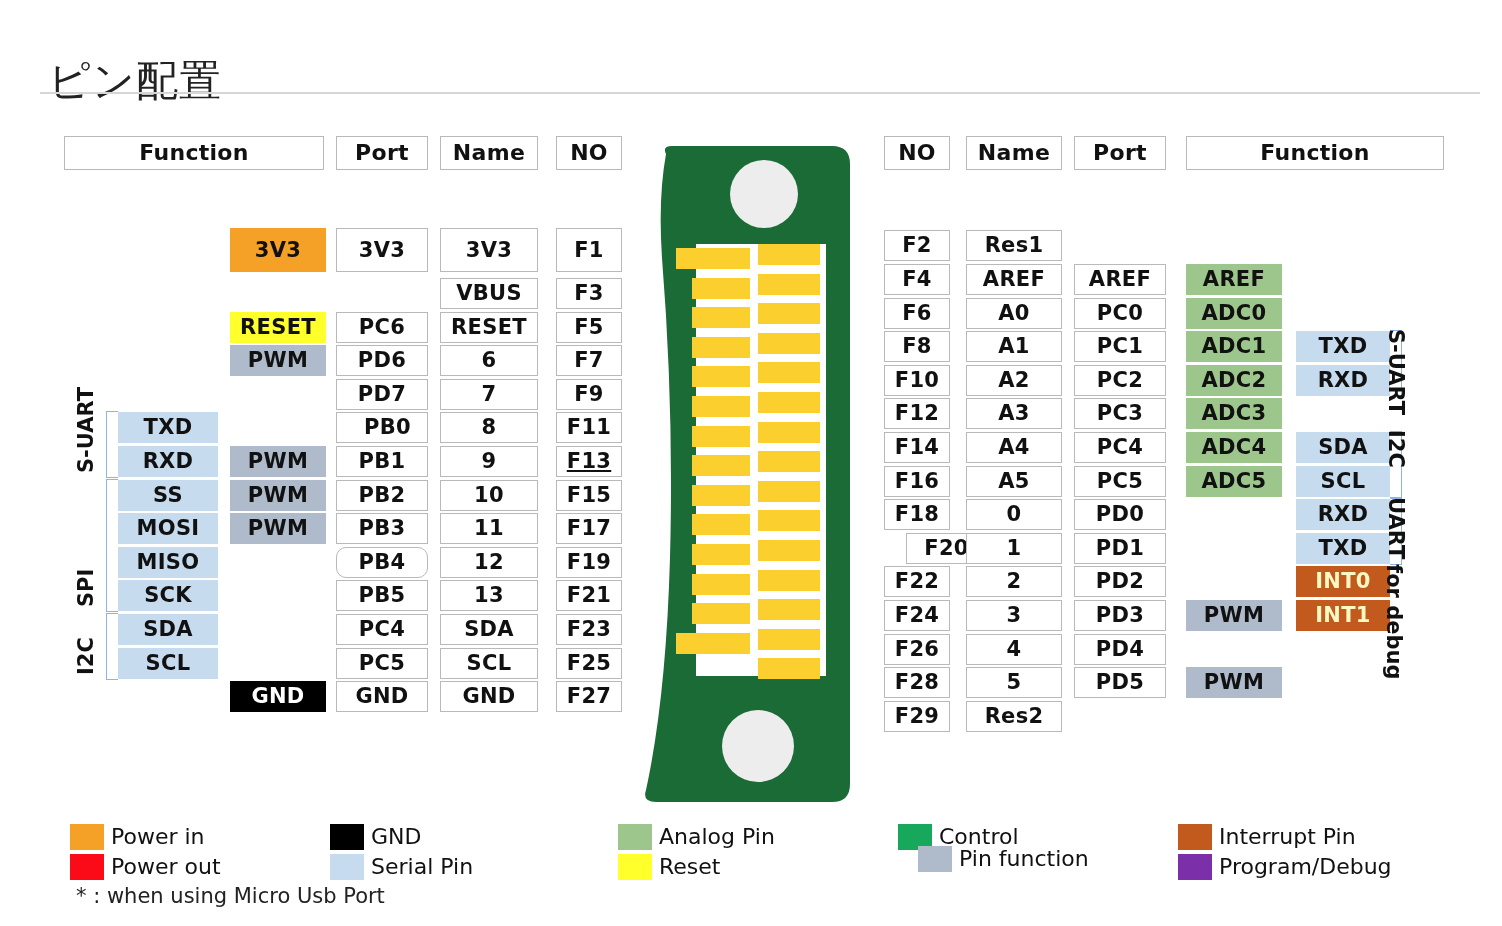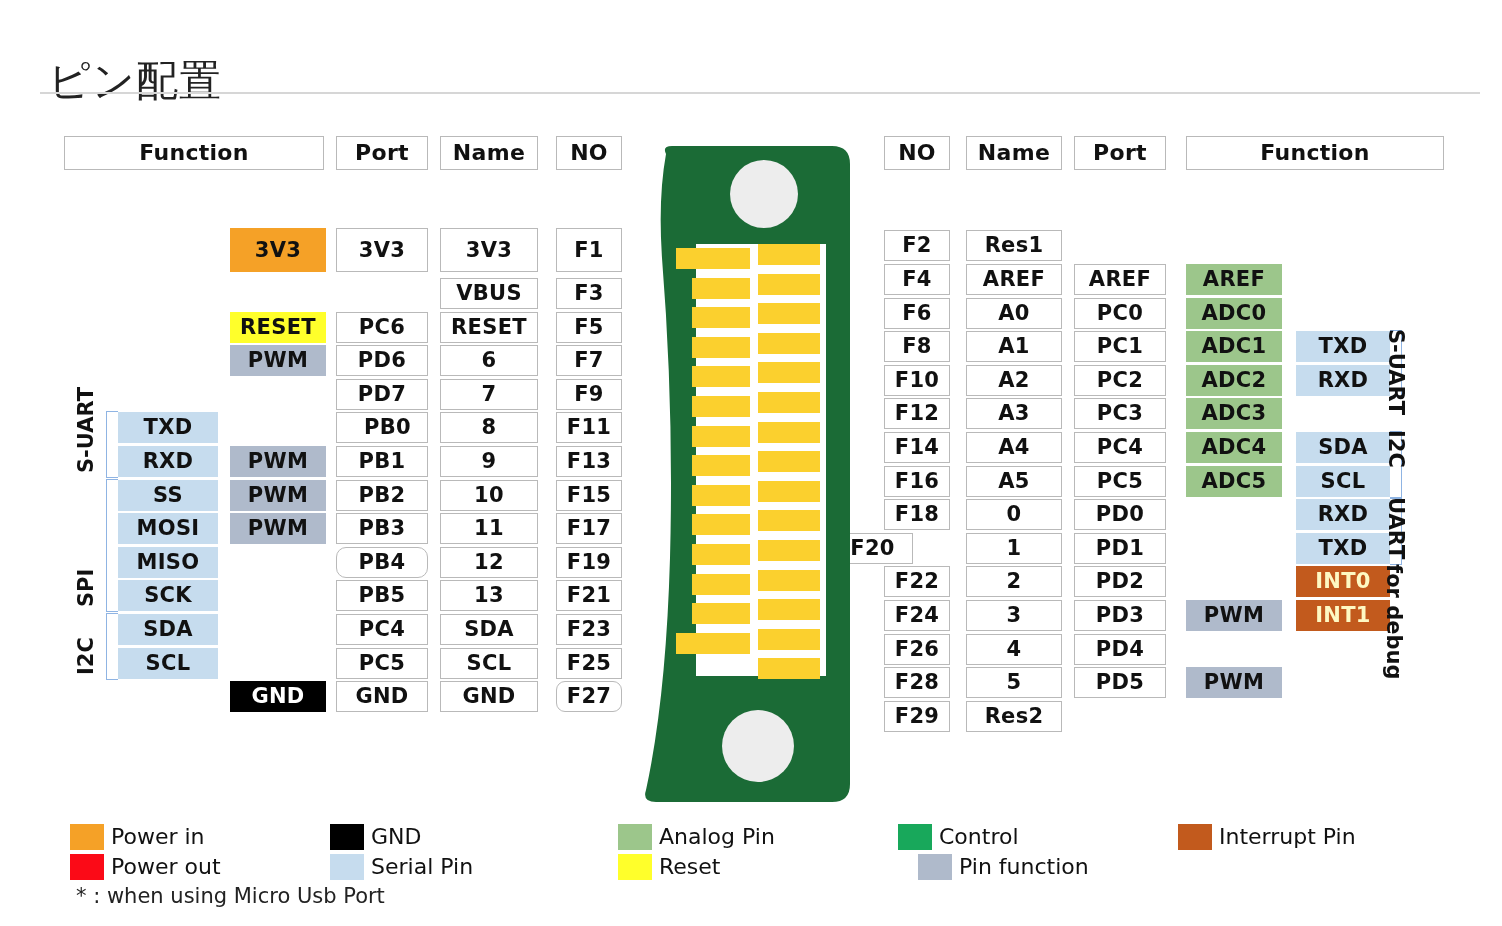--- a/index.html
+++ b/index.html
@@ -109,21 +109,21 @@
     <div class="cell box" style="left: 336px; top: 378.8px; width: 92px; height: 31px;">PD7</div>
     <div class="cell box" style="left: 440px; top: 378.8px; width: 98px; height: 31px;">7</div>
     <div class="cell box" style="left: 556px; top: 378.8px; width: 66px; height: 31px;">F9</div>
     <div class="cell box" style="left: 336px; top: 412.4px; width: 92px; height: 31px; padding-left: 11px;">PB0</div>
     <div class="cell box" style="left: 440px; top: 412.4px; width: 98px; height: 31px;">8</div>
     <div class="cell box" style="left: 556px; top: 412.4px; width: 66px; height: 31px;">F11</div>
     <div class="cell fill c-serial" style="left: 118px; top: 412.4px; width: 100px; height: 31px;">TXD</div>
     <div class="cell fill c-pinfunc" style="left: 230px; top: 446px; width: 96px; height: 31px;">PWM</div>
     <div class="cell box" style="left: 336px; top: 446px; width: 92px; height: 31px;">PB1</div>
     <div class="cell box" style="left: 440px; top: 446px; width: 98px; height: 31px;">9</div>
-    <div class="cell box" style="left: 556px; top: 446px; width: 66px; height: 31px;">F13</div>
+    <div class="cell box" style="left: 556px; top: 446px; width: 66px; height: 31px; text-decoration: underline;">F13</div>
     <div class="cell fill c-serial" style="left: 118px; top: 446px; width: 100px; height: 31px;">RXD</div>
     <div class="cell fill c-pinfunc" style="left: 230px; top: 479.6px; width: 96px; height: 31px;">PWM</div>
     <div class="cell box" style="left: 336px; top: 479.6px; width: 92px; height: 31px;">PB2</div>
     <div class="cell box" style="left: 440px; top: 479.6px; width: 98px; height: 31px;">10</div>
     <div class="cell box" style="left: 556px; top: 479.6px; width: 66px; height: 31px;">F15</div>
     <div class="cell fill c-serial" style="left: 118px; top: 479.6px; width: 100px; height: 31px;">SS</div>
     <div class="cell fill c-pinfunc" style="left: 230px; top: 513.2px; width: 96px; height: 31px;">PWM</div>
     <div class="cell box" style="left: 336px; top: 513.2px; width: 92px; height: 31px;">PB3</div>
     <div class="cell box" style="left: 440px; top: 513.2px; width: 98px; height: 31px;">11</div>
     <div class="cell box" style="left: 556px; top: 513.2px; width: 66px; height: 31px;">F17</div>
@@ -140,21 +140,21 @@
     <div class="cell box" style="left: 440px; top: 614px; width: 98px; height: 31px;">SDA</div>
     <div class="cell box" style="left: 556px; top: 614px; width: 66px; height: 31px;">F23</div>
     <div class="cell fill c-serial" style="left: 118px; top: 614px; width: 100px; height: 31px;">SDA</div>
     <div class="cell box" style="left: 336px; top: 647.6px; width: 92px; height: 31px;">PC5</div>
     <div class="cell box" style="left: 440px; top: 647.6px; width: 98px; height: 31px;">SCL</div>
     <div class="cell box" style="left: 556px; top: 647.6px; width: 66px; height: 31px;">F25</div>
     <div class="cell fill c-serial" style="left: 118px; top: 647.6px; width: 100px; height: 31px;">SCL</div>
     <div class="cell fill c-gnd" style="left: 230px; top: 681.2px; width: 96px; height: 31px;">GND</div>
     <div class="cell box" style="left: 336px; top: 681.2px; width: 92px; height: 31px;">GND</div>
     <div class="cell box" style="left: 440px; top: 681.2px; width: 98px; height: 31px;">GND</div>
-    <div class="cell box" style="left: 556px; top: 681.2px; width: 66px; height: 31px; border-radius: 9px;">F27</div>
+    <div class="cell box" style="left: 556px; top: 681.2px; width: 66px; height: 31px;">F27</div>
     <div class="bracket lft" style="left: 106px; top: 411.4px; width: 12px; height: 66.6px;"></div>
     <div class="vlabel left" style="left: 76px; top: 473px;">S-UART</div>
     <div class="bracket lft" style="left: 106px; top: 478.6px; width: 12px; height: 133.8px;"></div>
     <div class="vlabel left" style="left: 76px; top: 607.4px;">SPI</div>
     <div class="bracket lft" style="left: 106px; top: 613px; width: 12px; height: 66.6px;"></div>
     <div class="vlabel left" style="left: 76px; top: 674.6px;">I2C</div>
   </div>
 <div id="right-table">
     <div class="cell hdr" style="left: 884px; top: 136px; width: 66px; height: 34px;">NO</div>
     <div class="cell hdr" style="left: 966px; top: 136px; width: 96px; height: 34px;">Name</div>
@@ -191,21 +191,21 @@
     <div class="cell fill c-serial" style="left: 1296px; top: 432px; width: 94px; height: 31px;">SDA</div>
     <div class="cell box" style="left: 884px; top: 465.6px; width: 66px; height: 31px;">F16</div>
     <div class="cell box" style="left: 966px; top: 465.6px; width: 96px; height: 31px;">A5</div>
     <div class="cell box" style="left: 1074px; top: 465.6px; width: 92px; height: 31px;">PC5</div>
     <div class="cell fill c-analog" style="left: 1186px; top: 465.6px; width: 96px; height: 31px;">ADC5</div>
     <div class="cell fill c-serial" style="left: 1296px; top: 465.6px; width: 94px; height: 31px;">SCL</div>
     <div class="cell box" style="left: 884px; top: 499.2px; width: 66px; height: 31px;">F18</div>
     <div class="cell box" style="left: 966px; top: 499.2px; width: 96px; height: 31px;">0</div>
     <div class="cell box" style="left: 1074px; top: 499.2px; width: 92px; height: 31px;">PD0</div>
     <div class="cell fill c-serial" style="left: 1296px; top: 499.2px; width: 94px; height: 31px;">RXD</div>
-    <div class="cell box" style="left: 832px; top: 532.8px; width: 81px; height: 31px;">F20</div>
+    <div class="cell box" style="left: 906px; top: 532.8px; width: 81px; height: 31px;">F20</div>
     <div class="cell box" style="left: 966px; top: 532.8px; width: 96px; height: 31px;">1</div>
     <div class="cell box" style="left: 1074px; top: 532.8px; width: 92px; height: 31px;">PD1</div>
     <div class="cell fill c-serial" style="left: 1296px; top: 532.8px; width: 94px; height: 31px;">TXD</div>
     <div class="cell box" style="left: 884px; top: 566.4px; width: 66px; height: 31px;">F22</div>
     <div class="cell box" style="left: 966px; top: 566.4px; width: 96px; height: 31px;">2</div>
     <div class="cell box" style="left: 1074px; top: 566.4px; width: 92px; height: 31px;">PD2</div>
     <div class="cell fill c-interrupt" style="left: 1296px; top: 566.4px; width: 94px; height: 31px;">INT0</div>
     <div class="cell box" style="left: 884px; top: 600px; width: 66px; height: 31px;">F24</div>
     <div class="cell box" style="left: 966px; top: 600px; width: 96px; height: 31px;">3</div>
     <div class="cell box" style="left: 1074px; top: 600px; width: 92px; height: 31px;">PD3</div>
@@ -295,22 +295,26 @@
       <div class="lg-text">Analog Pin</div>
     </div>
     <div class="lg-item" style="left: 548px; top: 30px;">
       <div class="lg-swatch sw-reset"></div>
       <div class="lg-text">Reset</div>
     </div>
     <div class="lg-item" style="left: 828px; top: 0px;">
       <div class="lg-swatch sw-control"></div>
       <div class="lg-text">Control</div>
     </div>
-    <div class="lg-item" style="left: 828px; top: 30px; padding-left: 20px;">
+    <div class="lg-item" style="left: 828px; top: 22px; padding-left: 20px;">
       <div class="lg-swatch sw-pinfunc"></div>
       <div class="lg-text">Pin function</div>
     </div>
     <div class="lg-item" style="left: 1108px; top: 0px;">
       <div class="lg-swatch sw-interrupt"></div>
       <div class="lg-text">Interrupt Pin</div>
     </div>
+    <div class="lg-item" style="left: 1108px; top: 30px;">
+      <div class="lg-swatch sw-progdebug"></div>
+      <div class="lg-text">Program/Debug</div>
+    </div>
   </div>
 <div id="footnote">* : when using Micro Usb Port</div>
 
 </body></html>

